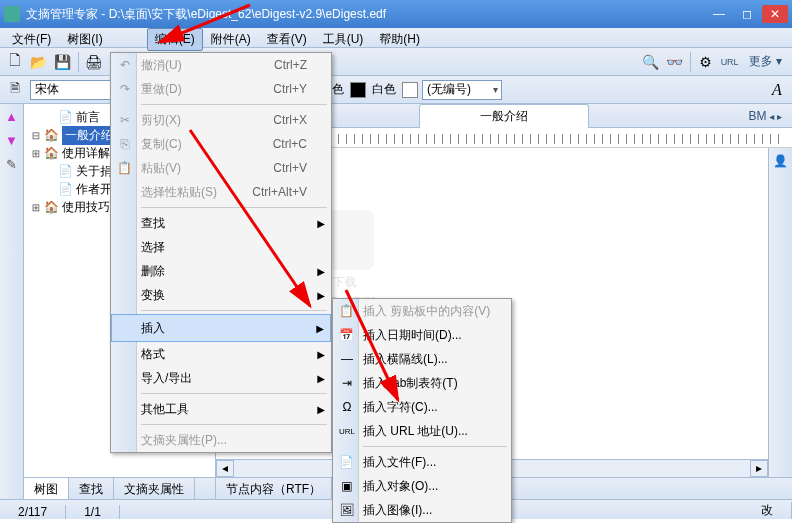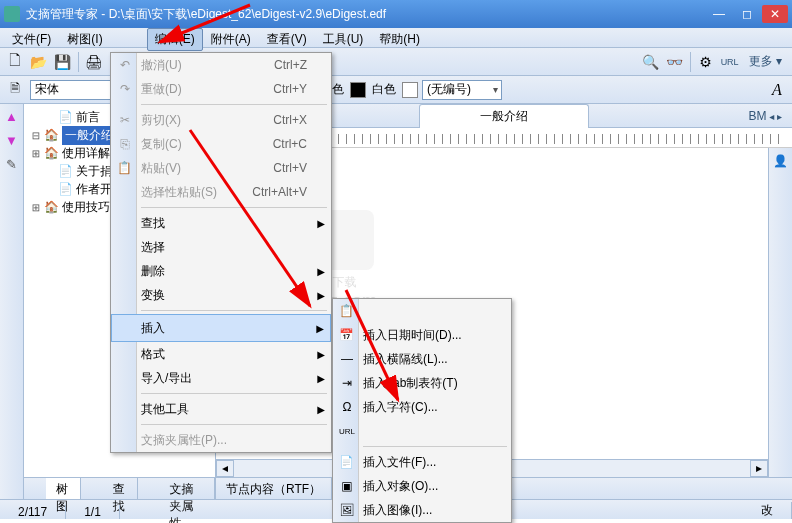--- a/index.html
+++ b/index.html
@@ -33,21 +33,21 @@
 .vtoolbar .vtb { width: 20px; height: 20px; display: flex; align-items: center; justify-content: center; font-size: 13px; color: #555; }
 
 .left-pane { width: 192px; background: #fff; border-right: 1px solid #a8bdd7; display: flex; flex-direction: column; }
 .tree { flex: 1; padding: 4px 2px; overflow: auto; }
 .tree .node { display: flex; align-items: center; height: 18px; padding-left: 4px; gap: 2px; }
 .tree .node .exp { width: 12px; text-align: center; color: #555; font-size: 10px; }
 .tree .node .ico { width: 16px; height: 14px; display: flex; align-items: center; justify-content: center; }
 .tree .node.sel .lbl { background: #316ac5; color: #fff; padding: 1px 3px; }
 .tree .indent1 { padding-left: 18px; }
 .left-tabs { height: 22px; background: linear-gradient(#e8eef7, #d7e3f4); border-top: 1px solid #a8bdd7; display: flex; }
-.left-tabs .tab { padding: 3px 10px; border-right: 1px solid #a8bdd7; cursor: pointer; margin-left: 22px; }
+.left-tabs .tab { padding: 3px 10px; border-right: 1px solid #a8bdd7; cursor: pointer; }
 .left-tabs .tab.act { background: #fff; }
 
 .right-pane { flex: 1; display: flex; flex-direction: column; background: #fff; }
 .tab-header { height: 24px; background: linear-gradient(#e8eef7, #d7e3f4); border-bottom: 1px solid #a8bdd7; display: flex; align-items: center; justify-content: center; position: relative; }
 .tab-header .doc-tab { position: absolute; left: 50%; transform: translateX(-50%); padding: 3px 60px; background: #fff; border: 1px solid #a8bdd7; border-bottom: none; border-radius: 3px 3px 0 0; }
 .tab-header .bm { position: absolute; right: 10px; color: #357; font-size: 10px; text-align: center; }
 .ruler { height: 20px; background: #fff; border-bottom: 1px solid #ccc; position: relative; }
 .ruler::before { content: ""; position: absolute; left: 10px; right: 10px; top: 6px; height: 10px; background: repeating-linear-gradient(90deg, #888 0 1px, transparent 1px 8px); }
 .editor { flex: 1; background: #fff; position: relative; overflow: auto; }
 .editor .vbar { width: 24px; position: absolute; right: 0; top: 0; bottom: 0; background: linear-gradient(90deg, #e8eef7, #d7e3f4); border-left: 1px solid #a8bdd7; display: flex; flex-direction: column; align-items: center; gap: 6px; padding-top: 6px; }
@@ -278,39 +278,41 @@
   <div class="dd-sep"></div>
   <div class="dd-item disabled">
       <span>文摘夹属性(P)...</span>
     </div>
 </div>
 
 <div class="dropdown" id="insert-menu">
   <div class="iconcol"></div>
   <div class="dd-item disabled">
       <span class="ico">📋</span>
+      <span>插入 剪贴板中的内容(V)</span>
     </div>
   <div class="dd-item">
       <span class="ico">📅</span>
       <span>插入日期时间(D)...</span>
     </div>
   <div class="dd-item">
       <span class="ico">—</span>
       <span>插入横隔线(L)...</span>
     </div>
   <div class="dd-item">
       <span class="ico">⇥</span>
       <span>插入Tab制表符(T)</span>
     </div>
   <div class="dd-item">
       <span class="ico">Ω</span>
       <span>插入字符(C)...</span>
     </div>
   <div class="dd-item">
       <span class="ico" style="font-size:8px">URL</span>
+      <span>插入 URL 地址(U)...</span>
     </div>
   <div class="dd-sep"></div>
   <div class="dd-item">
       <span class="ico">📄</span>
       <span>插入文件(F)...</span>
     </div>
   <div class="dd-item">
       <span class="ico">▣</span>
       <span>插入对象(O)...</span>
     </div>

